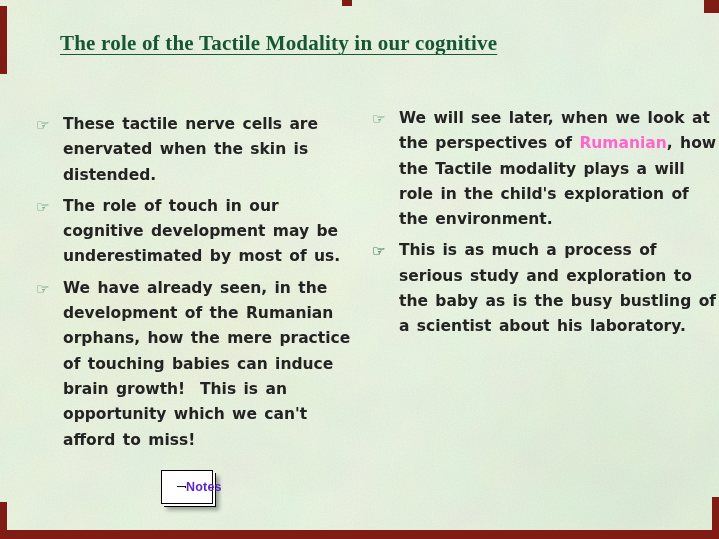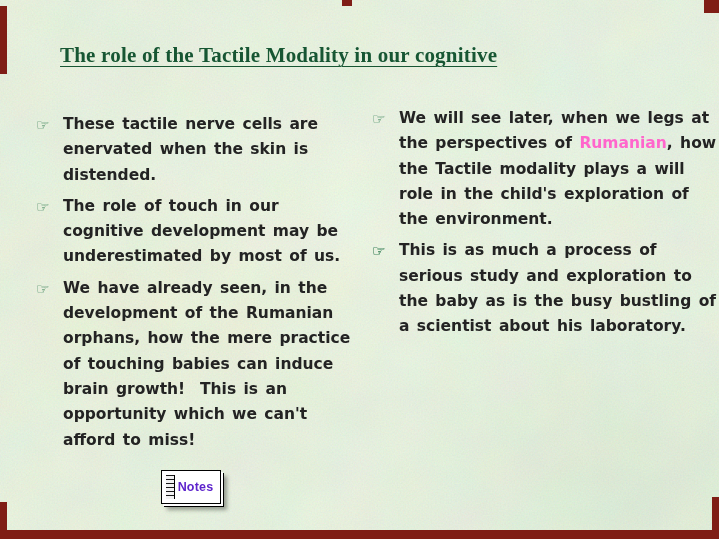--- a/index.html
+++ b/index.html
@@ -17,21 +17,20 @@
   }
   .noise-layer{position:absolute;left:0;top:0;width:719px;height:539px;pointer-events:none;}
   .content{position:absolute;left:0;top:0;width:719px;height:539px;}
 
   .title{
     position:absolute;left:60px;top:29px;width:620px;
     font-family:"Liberation Serif","DejaVu Serif",serif;
     font-weight:bold;font-size:21px;line-height:28.5px;
     color:#175633;
     letter-spacing:0.2px;
-    margin-top:12px;
   }
   .title .tline{
     text-decoration:underline;
     text-decoration-thickness:1px;
     text-underline-offset:4px;
     white-space:pre;
   }
 
   ul.bullets{
     position:absolute;margin:0;padding:0;list-style:none;
@@ -50,27 +49,27 @@
     white-space:pre-wrap;
   }
   ul.bullets li .bullet-glyph{
     position:absolute;left:0;top:1px;
     color:#2f7a50;font-size:15px;font-weight:bold;
   }
   .hl{color:#ff66cc;}
 
   .notes-btn{
     position:absolute;left:161px;top:470px;
-    width:60px;height:34px;
+    width:52px;height:34px;
     background:#ffffff;
     border:1px solid #000;
     box-shadow:2px 2px 0 0 #ffffff, 3px 3px 0 0 #000000, 6px 6px 4px rgba(0,0,0,0.35);
     cursor:pointer;
     display:flex;align-items:center;
-    padding:4px;
+    padding:15px;
   }
   .notes-binding{
     width:8px;height:100%;
     background:repeating-linear-gradient(to bottom,#1a1a1a 0 1px,#f2f2f2 1px 4px);
     border-right:1px solid #000;
     flex:0 0 auto;
   }
   .notes-label{
     flex:1;text-align:center;
     font-size:12.5px;font-weight:bold;
@@ -109,21 +108,21 @@
     <div class="title">
       <span class="tline">The role of the Tactile Modality in our cognitive</span><br>
     </div>
 
     <ul class="bullets left" id="left-list">
         <li><span class="bullet-glyph">☞</span><span>These tactile nerve cells are enervated when the skin is distended.</span></li>
         <li><span class="bullet-glyph">☞</span><span>The role of touch in our cognitive development may be underestimated by most of us.</span></li>
         <li><span class="bullet-glyph">☞</span><span>We have already seen, in the development of the Rumanian orphans, how the mere practice of touching babies can induce brain growth!  This is an opportunity which we can't afford to miss!</span></li>
       </ul>
     <ul class="bullets right" id="right-list">
-        <li><span class="bullet-glyph">☞</span><span>We will see later, when we legs at the perspectives of </span><span class="hl">Rumanian</span><span>, how the Tactile modality plays a will role in the child's exploration of the environment.</span></li>
+        <li><span class="bullet-glyph">☞</span><span>We will see later, when we look at the perspectives of </span><span class="hl">Rumanian</span><span>, how the Tactile modality plays a will role in the child's exploration of the environment.</span></li>
         <li><span class="bullet-glyph">☞</span></li>
         <li><span class="bullet-glyph">☞</span><span>This is as much a process of serious study and exploration to the baby as is the busy bustling of a scientist about his laboratory.</span></li>
       </ul>
 
     <button class="notes-btn">
       <span class="notes-binding"></span>
       <span class="notes-label">Notes</span>
     </button>
 
     <div class="edge-artifact ea-left-top"></div>

